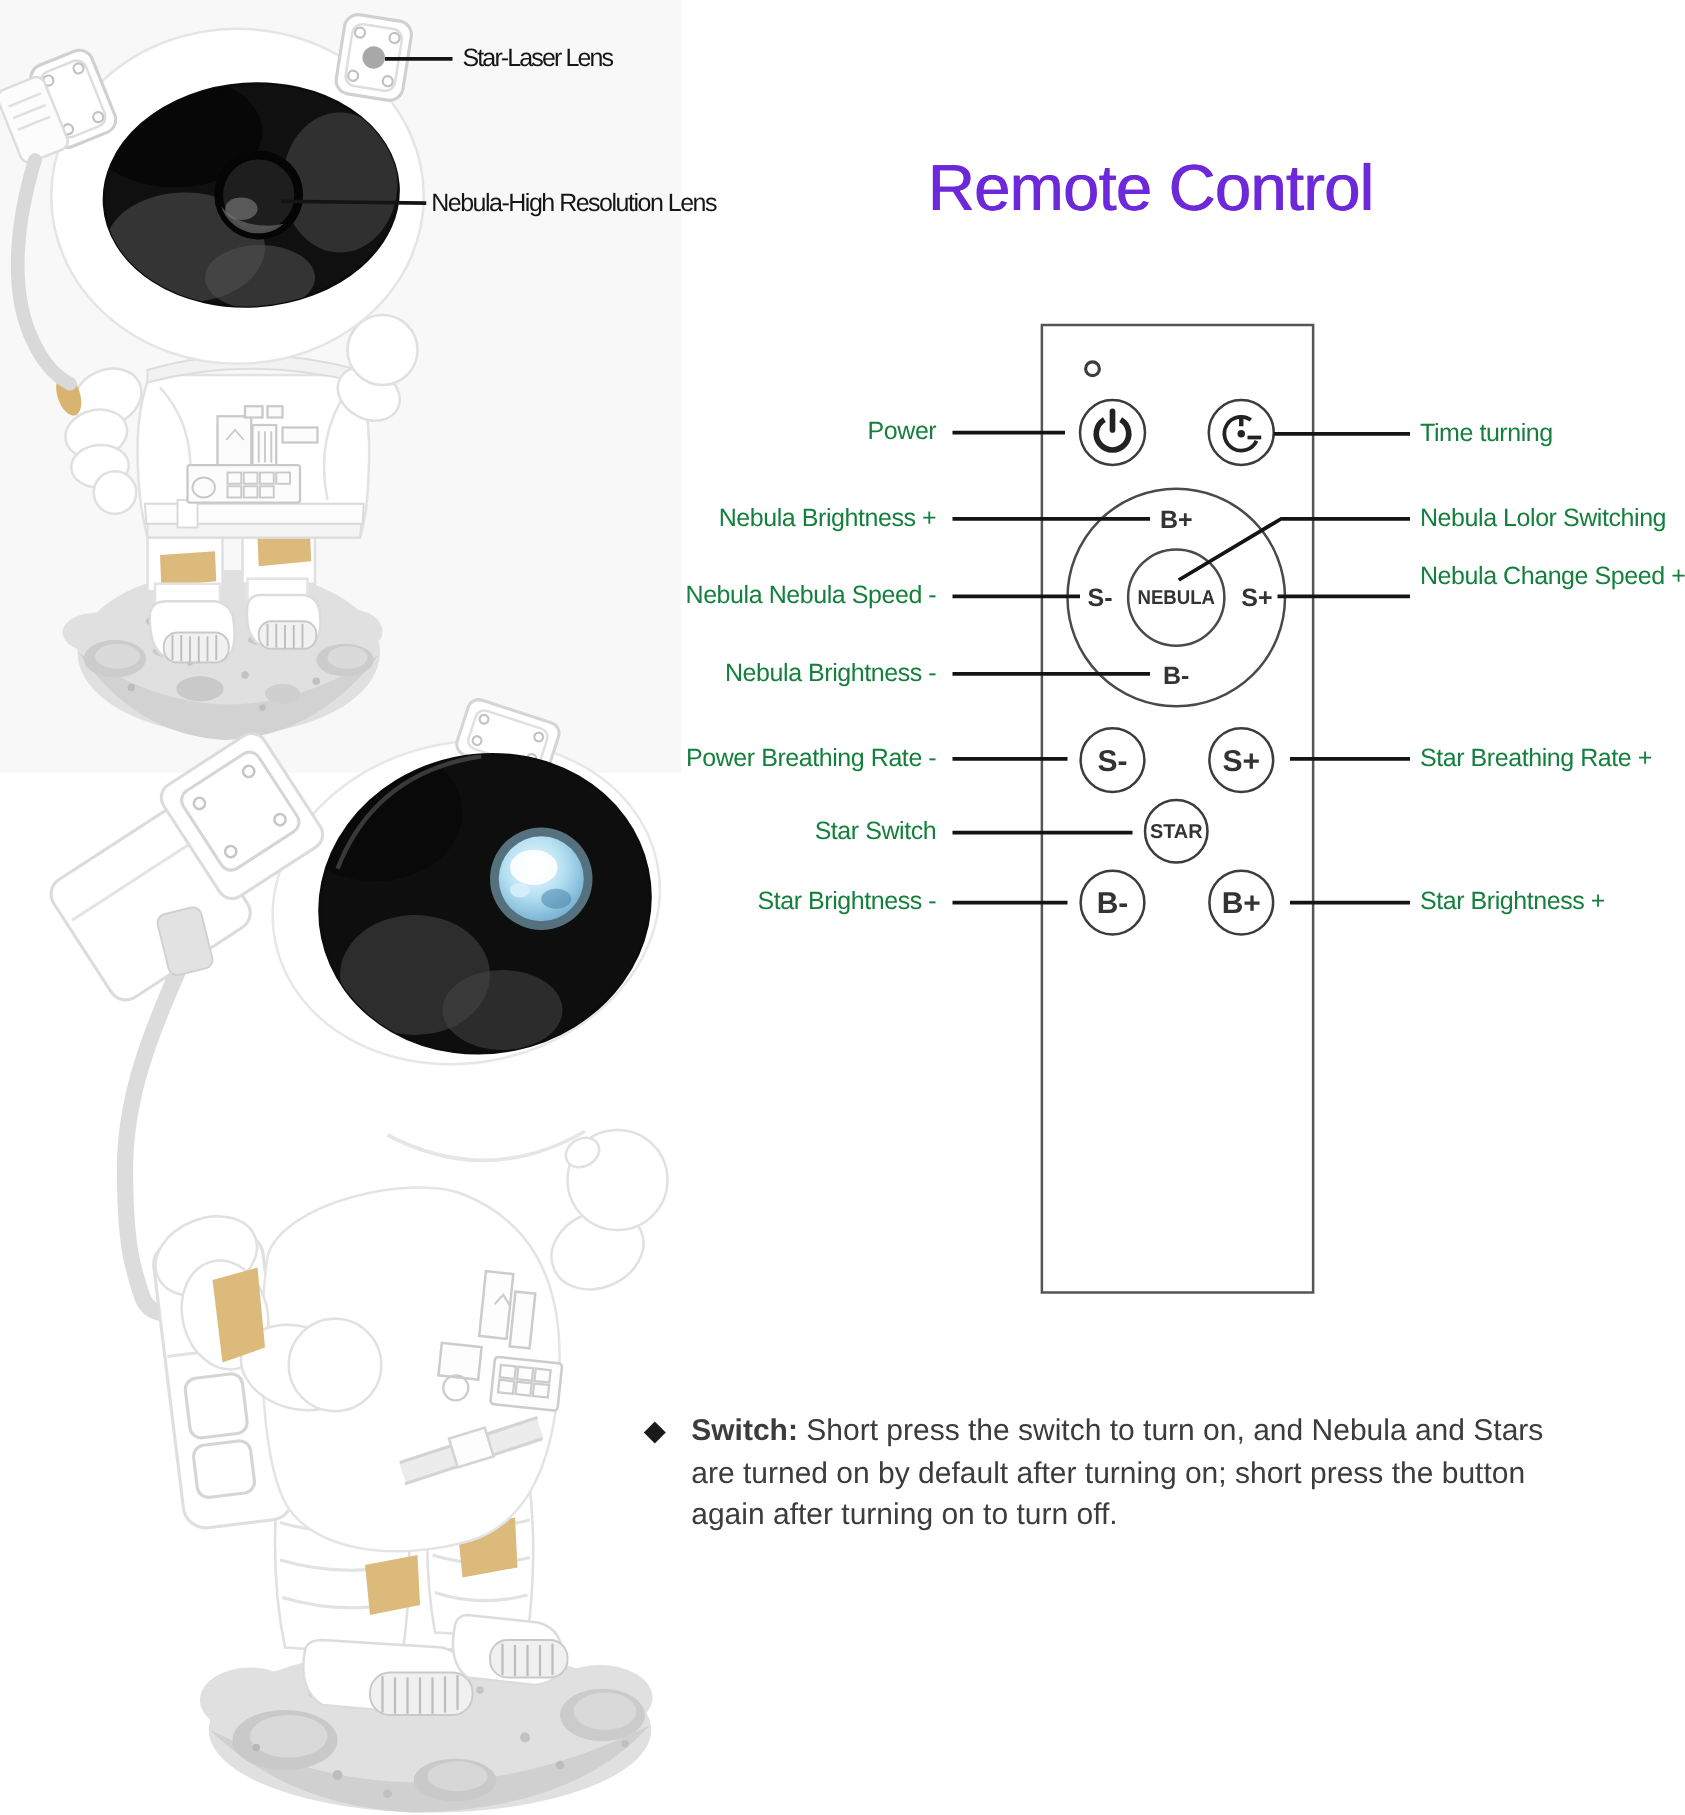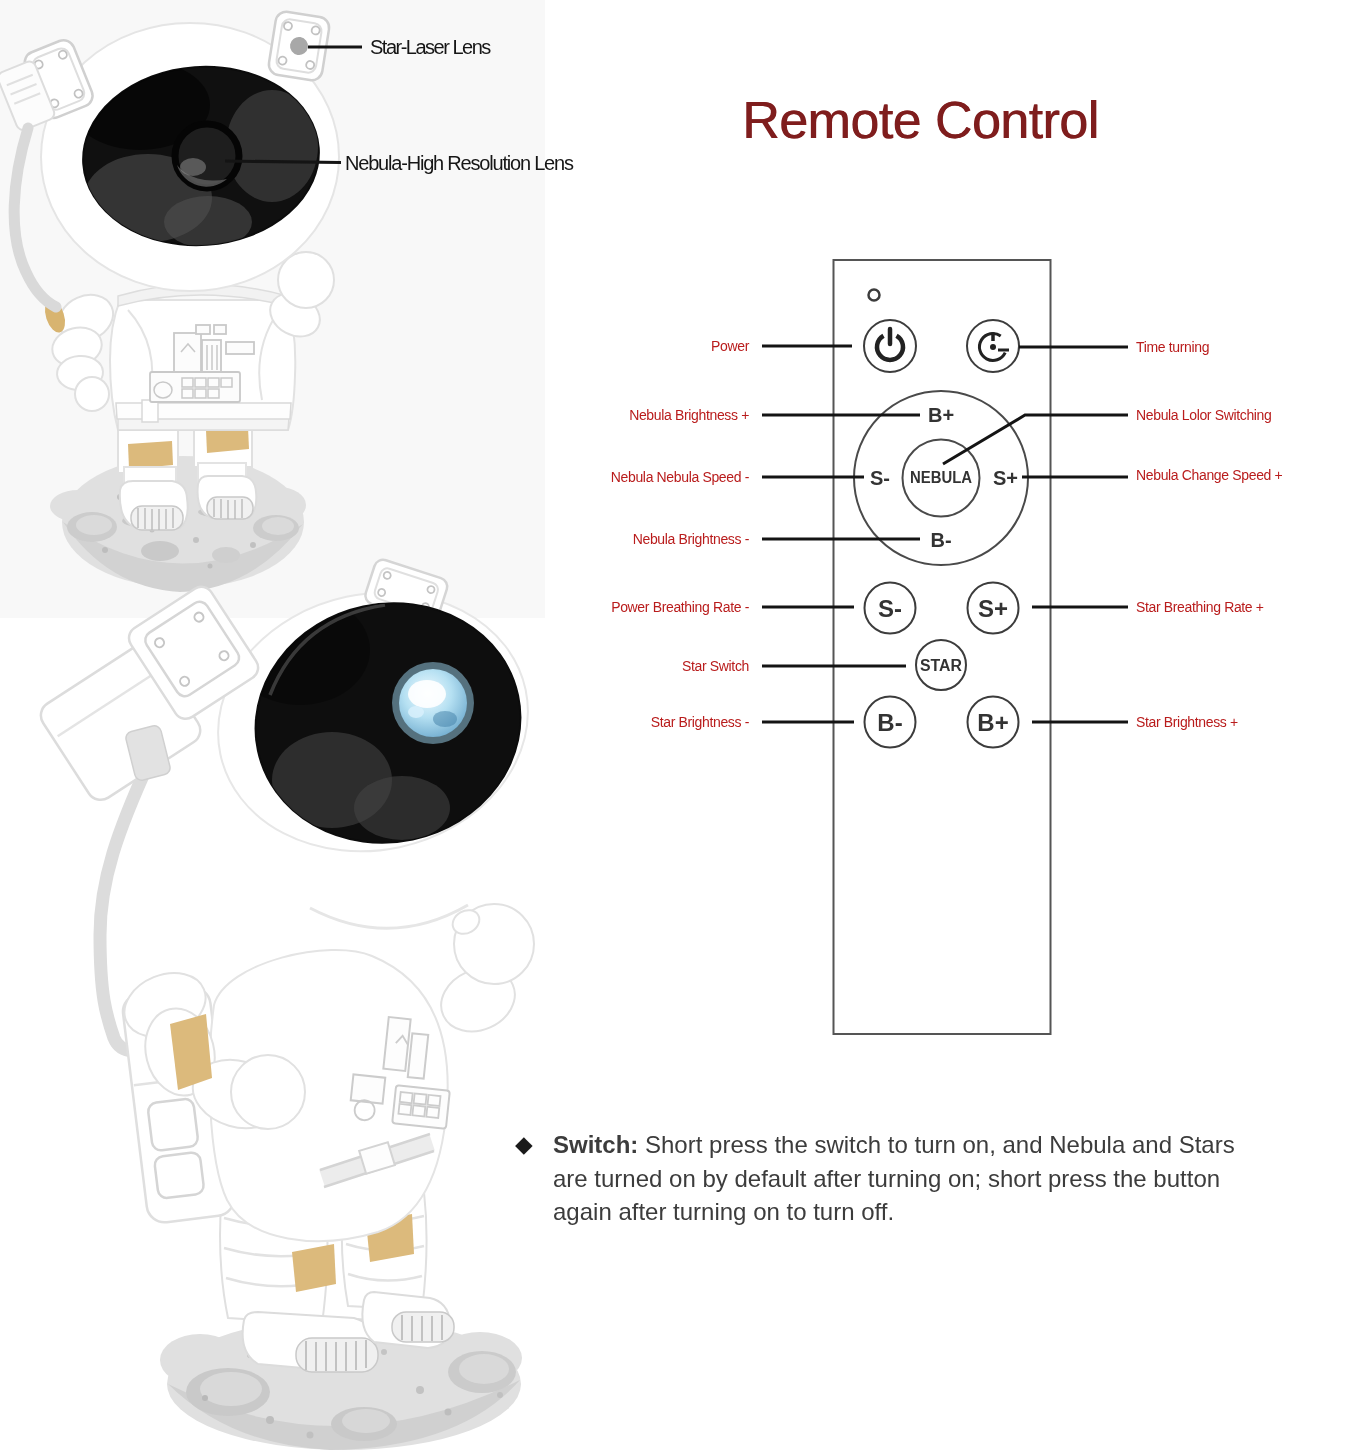--- a/index.html
+++ b/index.html
@@ -1,21 +1,21 @@
 <!DOCTYPE html>
 <html><head>
 <meta charset="utf-8">
 <style>
 html,body{margin:0;padding:0}
 body{width:1348px;height:1452px;position:relative;background:#fff;
  font-family:"Liberation Sans",sans-serif;overflow:hidden}
 #art{position:absolute;left:0;top:0}
-.lab{position:absolute;white-space:nowrap;color:#b91c1c;font-size:14px;transform:translateY(-50%);letter-spacing:-0.35px}
+.lab{position:absolute;white-space:nowrap;color:#15803d;font-size:20px;transform:translateY(-50%);letter-spacing:-0.35px}
 .toplab{position:absolute;white-space:nowrap;color:#161616;font-size:20px;transform:translateY(-50%)}
-#title{position:absolute;left:742px;top:120px;transform:translateY(-50%);font-size:52px;color:#7f1d1d;white-space:nowrap;letter-spacing:-0.55px;text-shadow:0.7px 0 0 currentColor}
+#title{position:absolute;left:742px;top:151px;transform:translateY(-50%);font-size:52px;color:#6d28d9;white-space:nowrap;letter-spacing:-0.55px;text-shadow:0.7px 0 0 currentColor}
 #para{position:absolute;left:553px;top:1128px;font-size:24px;line-height:33.5px;color:#3c3c3c;letter-spacing:0px;white-space:nowrap}
 #diam{position:absolute;left:515px;top:1131px;font-size:23px;color:#1a1a1a}
 </style>
 </head>
 <body>
 <svg id="art" width="1348" height="1452" viewBox="0 0 1348 1452">
 <defs>
 <radialGradient id="vg1" cx="38%" cy="30%" r="85%">
  <stop offset="0%" stop-color="#2e2e2e"></stop>
  <stop offset="55%" stop-color="#141414"></stop>
@@ -397,18 +397,18 @@
 <div class="lab" style="right:599px;top:346px">Power</div>
 <div class="lab" style="right:599px;top:415px">Nebula Brightness +</div>
 <div class="lab" style="right:599px;top:477px">Nebula Nebula Speed -</div>
 <div class="lab" style="right:599px;top:539px">Nebula Brightness -</div>
 <div class="lab" style="right:599px;top:607px">Power Breathing Rate -</div>
 <div class="lab" style="right:599px;top:666px">Star Switch</div>
 <div class="lab" style="right:599px;top:722px">Star Brightness -</div>
 
 <div class="lab" style="left:1136px;top:347px">Time turning</div>
 <div class="lab" style="left:1136px;top:415px">Nebula Lolor Switching</div>
-<div class="lab" style="left:1136px;top:475px">Nebula Change Speed +</div>
+<div class="lab" style="left:1136px;top:462px">Nebula Change Speed +</div>
 <div class="lab" style="left:1136px;top:607px">Star Breathing Rate +</div>
 <div class="lab" style="left:1136px;top:722px">Star Brightness +</div>
 
 <div id="diam">◆</div>
 <div id="para"><b>Switch:</b> Short press the switch to turn on, and Nebula and Stars<br>are turned on by default after turning on; short press the button<br>again after turning on to turn off.</div>
 
 </body></html>

